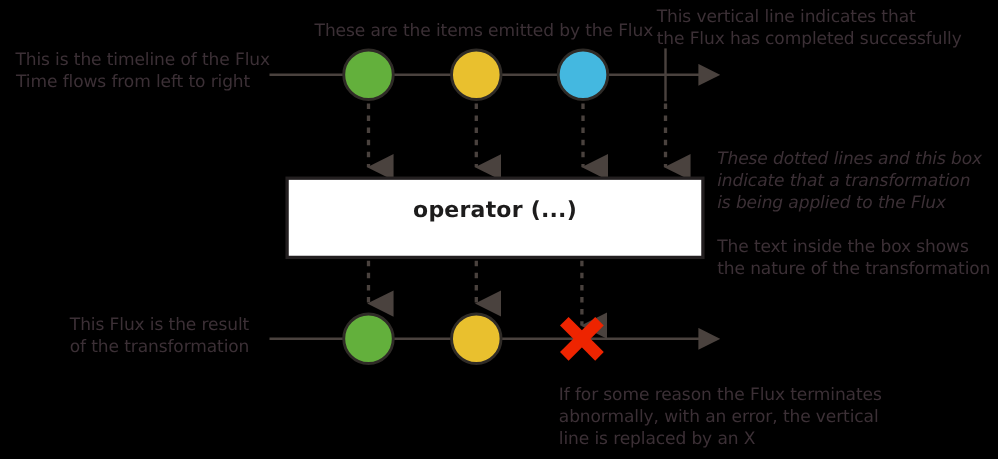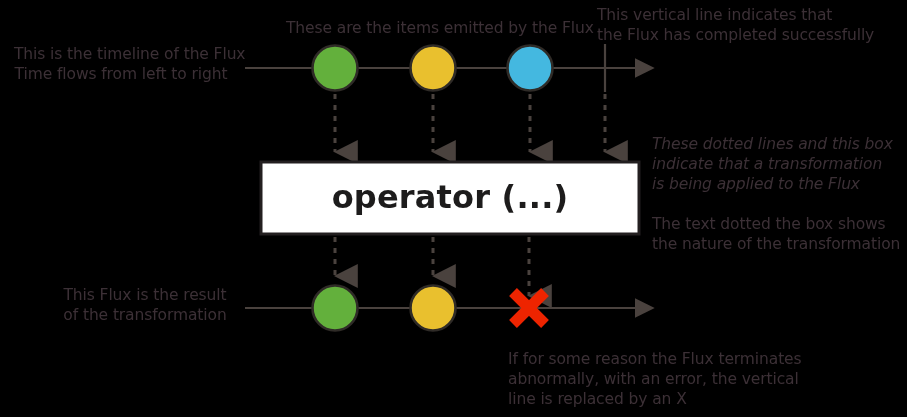--- a/index.html
+++ b/index.html
@@ -44,21 +44,21 @@
   #anno-error         { left: 508px; top: 349px; width: 300px; }
 
   #operator-label {
     position: absolute;
     left: 261px;
     top: 178px;
     width: 378px;
     text-align: center;
     color: #1d1c1c;
     font-family: "DejaVu Sans", "Liberation Sans", sans-serif;
-    font-size: 32px;
+    font-size: 20px;
     font-weight: bold;
     letter-spacing: 0.2px;
     pointer-events: none;
   }
 </style>
 </head>
 <body>
 
 <div id="stage">
 
@@ -118,21 +118,21 @@
 
   <div class="anno" id="anno-items">These are the items emitted by the Flux</div>
 
   <div class="anno" id="anno-complete">This vertical line indicates that
 the Flux has completed successfully</div>
 
   <div class="anno" id="anno-dotted">These dotted lines and this box
 indicate that a transformation
 is being applied to the Flux</div>
 
-  <div class="anno" id="anno-boxtext">The text dotted the box shows
+  <div class="anno" id="anno-boxtext">The text inside the box shows
 the nature of the transformation</div>
 
   <div class="anno" id="anno-error">If for some reason the Flux terminates
 abnormally, with an error, the vertical
 line is replaced by an X</div>
 
   <div class="anno" id="anno-result">This Flux is the result
 of the transformation</div>
 
 </div>

